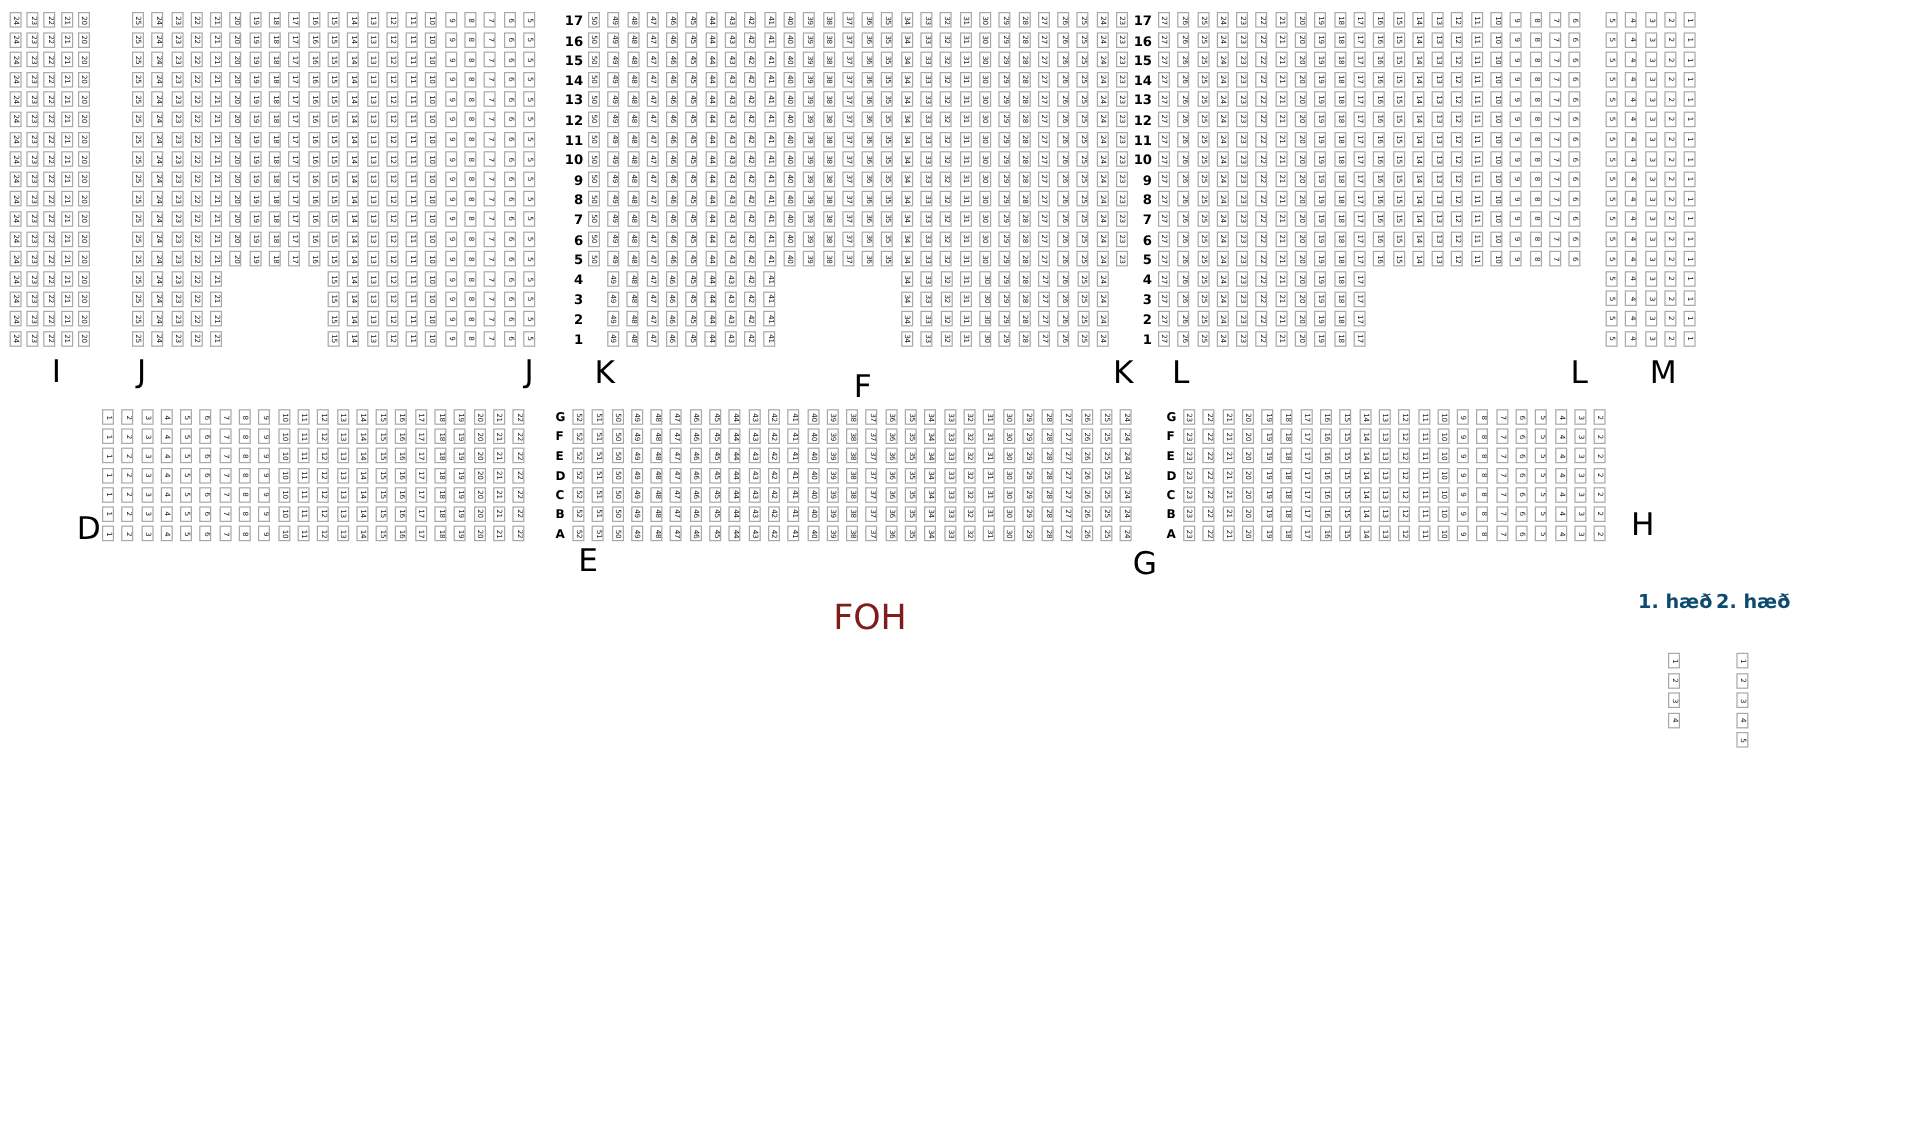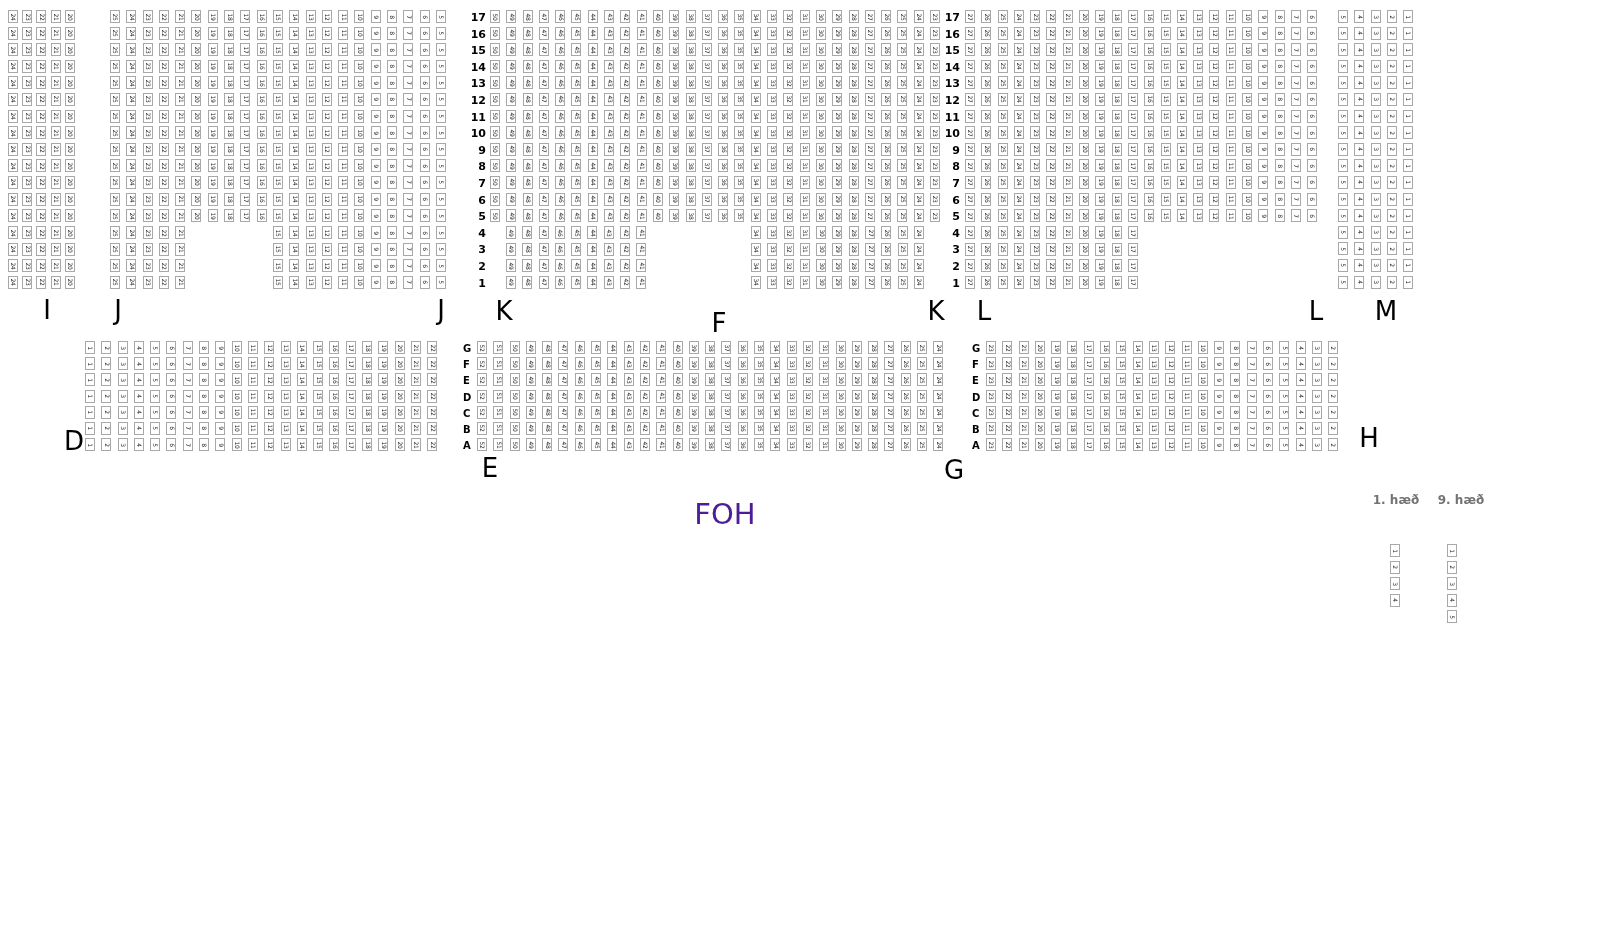--- a/index.html
+++ b/index.html
@@ -5,34 +5,34 @@
   html,body{margin:0;padding:0;background:#fff;}
   #stage{position:relative;width:1610px;height:950px;background:#fff;overflow:hidden;
          font-family:"DejaVu Sans","Liberation Sans",sans-serif;}
   .block{position:absolute;display:grid;}
   .seat{width:10px;height:13px;box-sizing:border-box;border:1px solid var(--seat-border,#a8a8a8);
         background:#fff;display:flex;align-items:center;justify-content:center;overflow:hidden;}
   .seat span{font-size:6px;line-height:1;letter-spacing:-0.3px;color:var(--seat-text,#222);
              transform:rotate(90deg);white-space:nowrap;}
   .labelcol{position:absolute;font-weight:bold;color:#000;}
   .section-label{position:absolute;transform:translateX(-50%);font-size:26px;line-height:1;color:#000;}
-  .big-label{position:absolute;transform:translateX(-50%);color:#4c1d95;font-size:29px;line-height:1;}
-  .floor-label{position:absolute;transform:translateX(-50%);color:#737373;font-size:12px;font-weight:bold;line-height:1;}
+  .big-label{position:absolute;transform:translateX(-50%);color:#7f1d1d;font-size:29px;line-height:1;}
+  .floor-label{position:absolute;transform:translateX(-50%);color:#0c4a6e;font-size:16px;font-weight:bold;line-height:1;}
   #foh-label{left:725px;top:500px;}
   #area-title{left:760px;top:664px;}
   #floor1-label{left:1396px;top:494px;}
   #floor2-label{left:1461px;top:494px;}
 </style>
 </head>
 <body>
 
 <div id="stage">
   <div class="big-label" id="foh-label">FOH</div>
   <div class="floor-label" id="floor1-label">1. hæð</div>
-  <div class="floor-label" id="floor2-label">9. hæð</div>
+  <div class="floor-label" id="floor2-label">2. hæð</div>
 <div class="block" style="left: 8px; top: 10px; grid-template-columns: repeat(5, 14.2px); grid-auto-rows: 16.6px;">
       <div class="seat">
         <span>24</span>
       </div>
       <div class="seat">
         <span>23</span>
       </div>
       <div class="seat">
         <span>22</span>
       </div>

